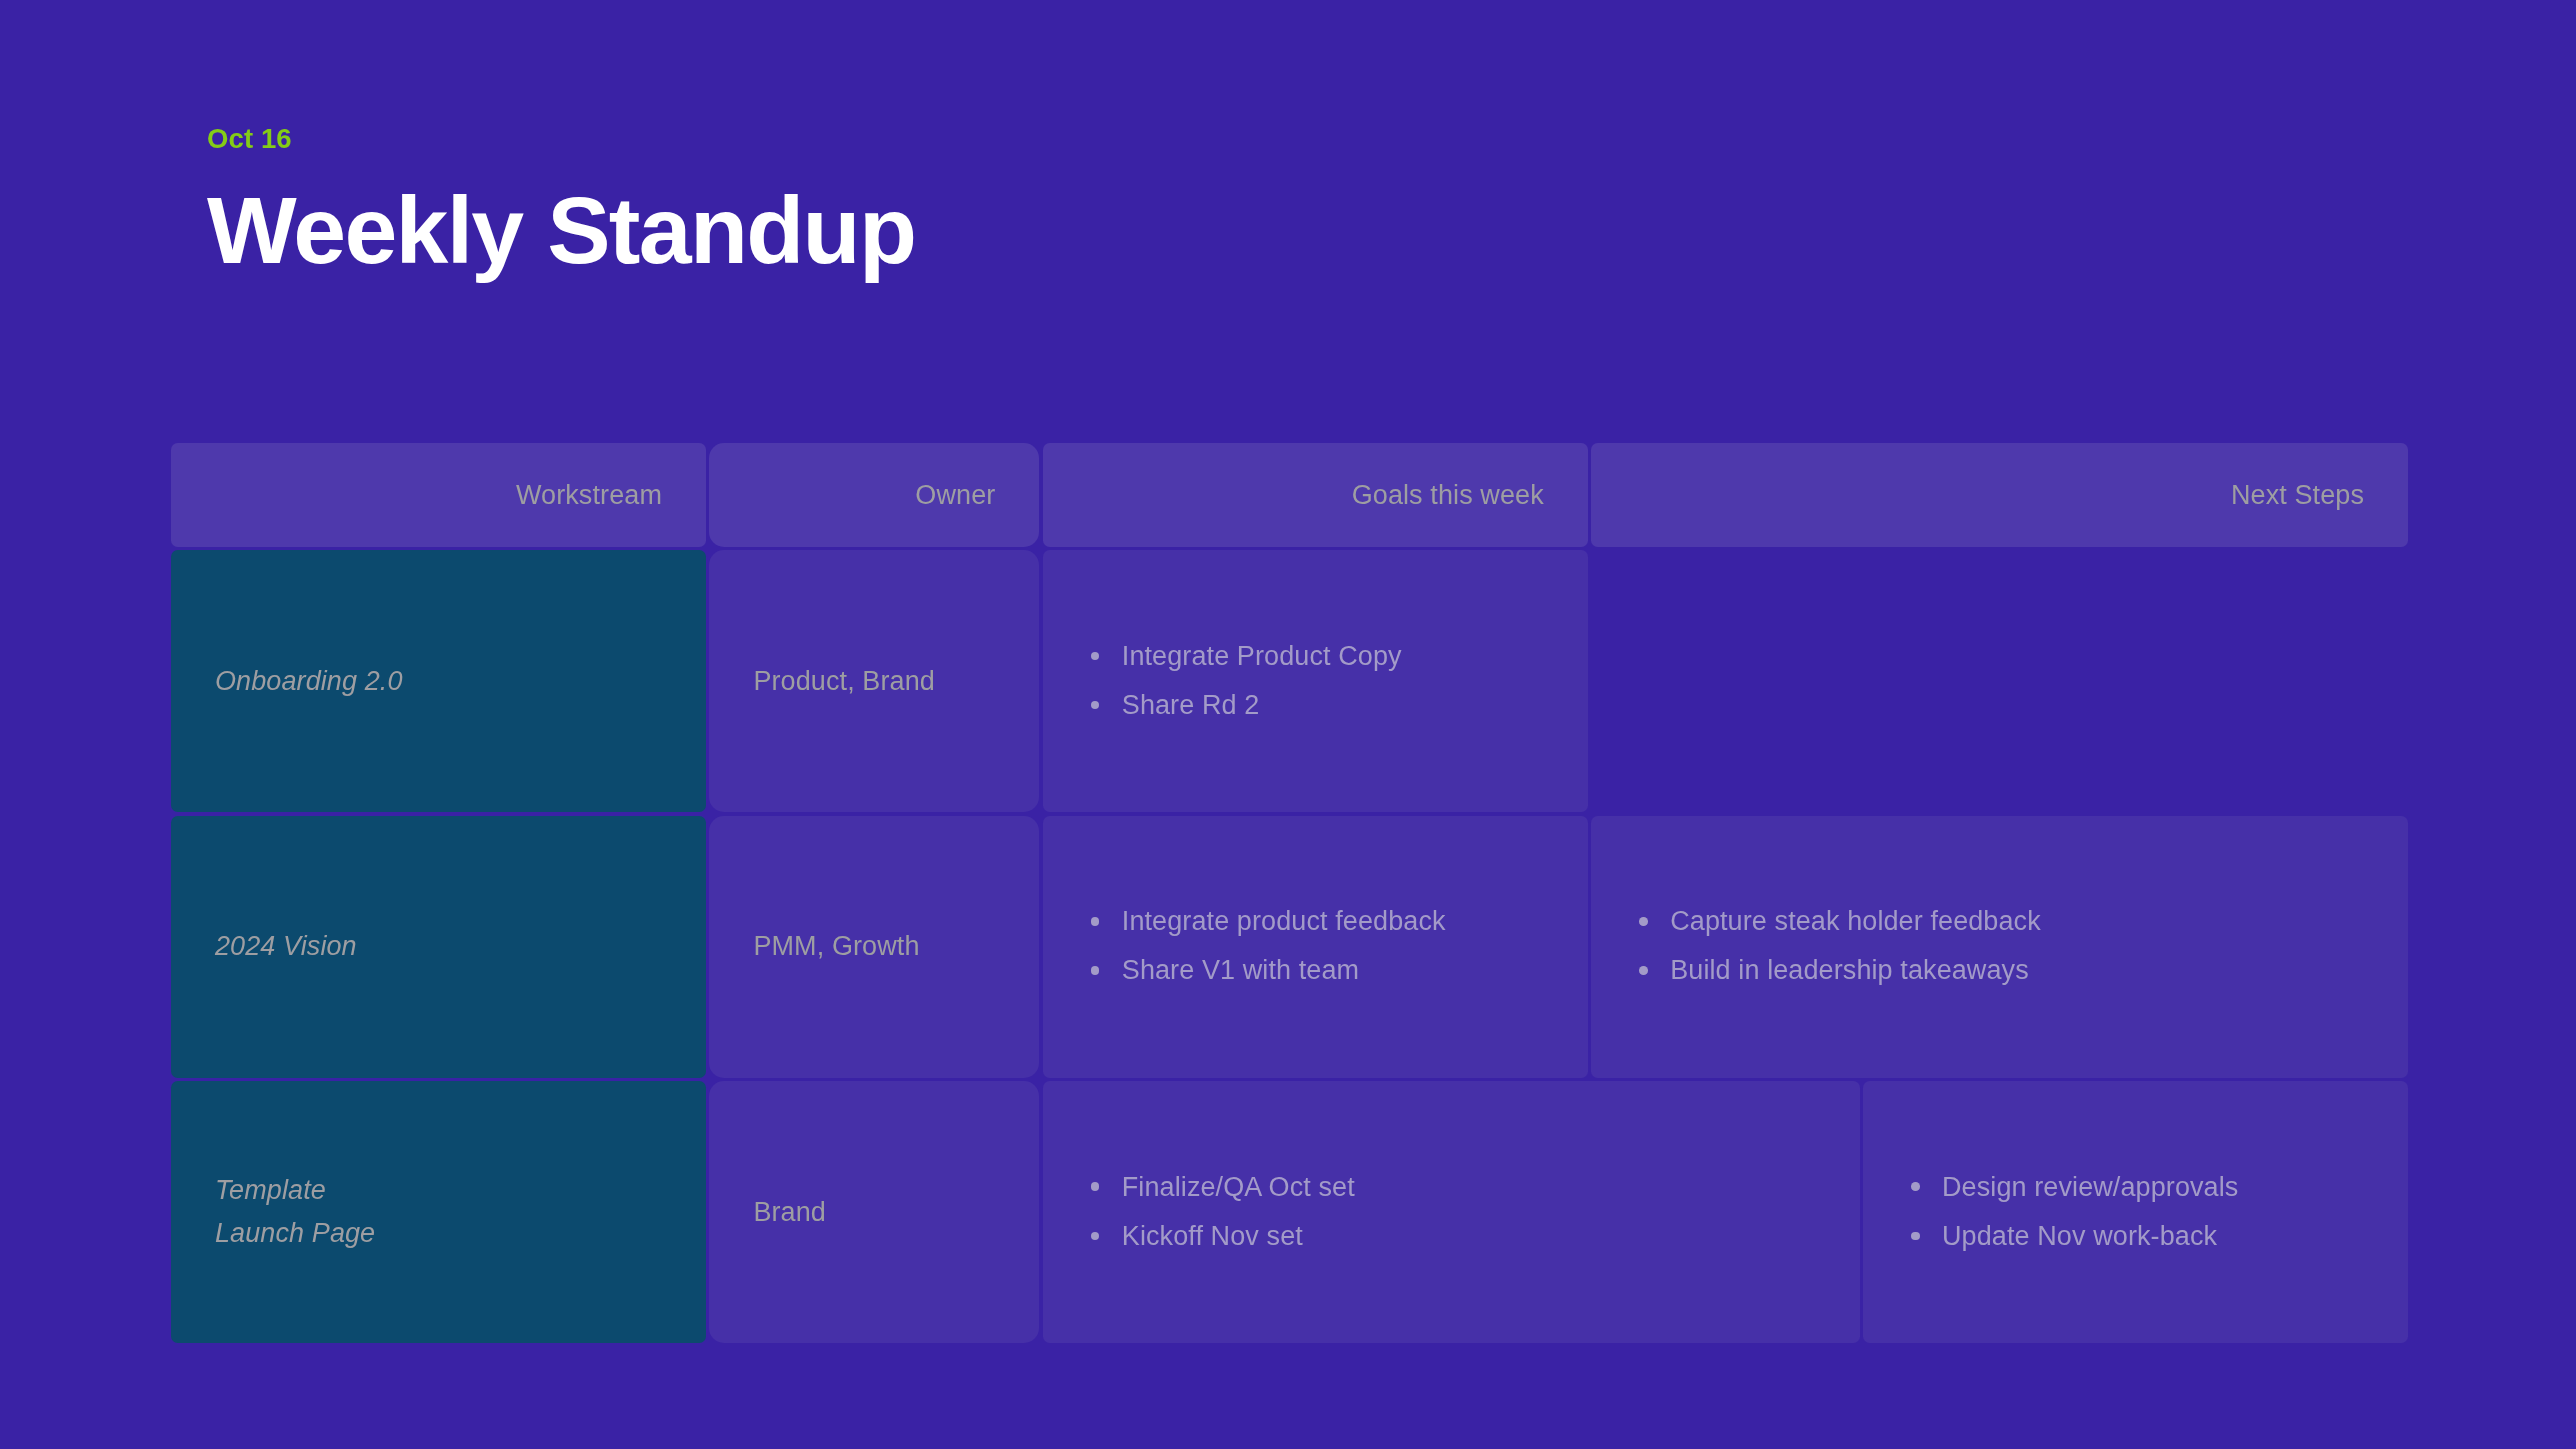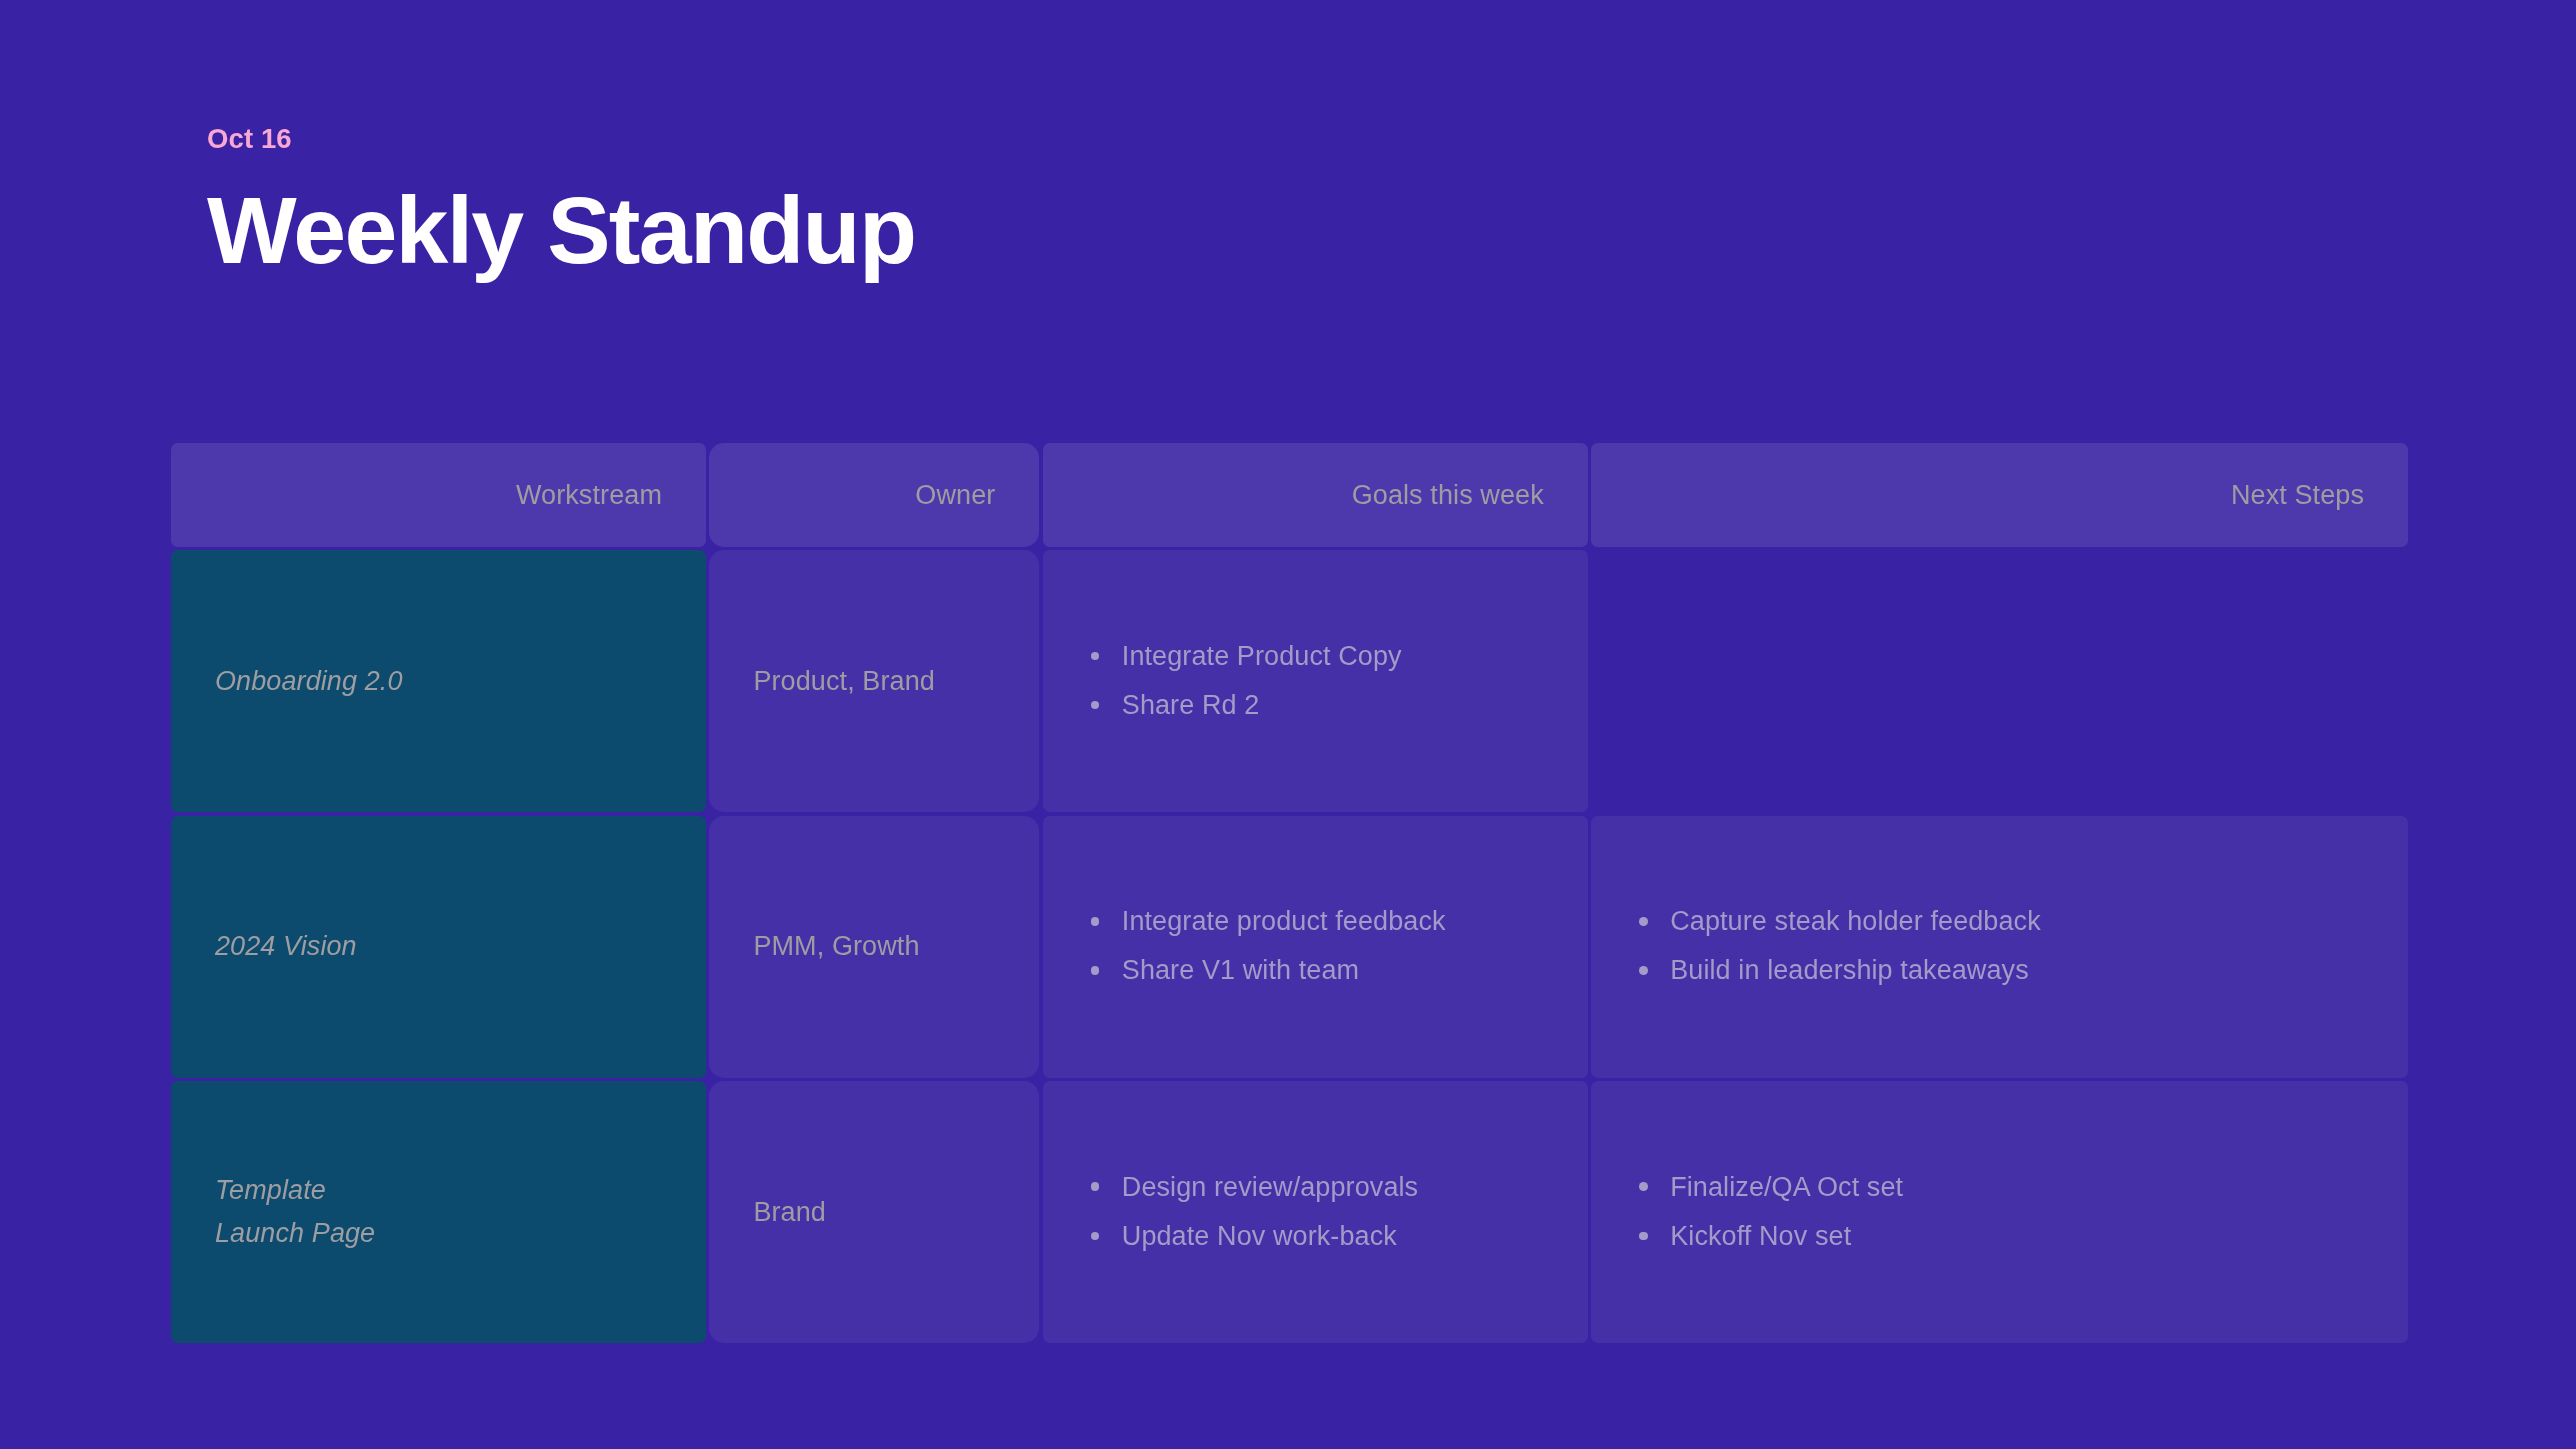--- a/index.html
+++ b/index.html
@@ -25,21 +25,21 @@
     position:absolute;
     left:207px;
     top:125px;
     width:1744px;
   }
 
   .eyebrow {
     font-size:27.5px;
     font-weight:700;
     letter-spacing:0.1px;
-    color:#f9a8d4;
+    color:#84cc16;
     line-height:1;
   }
 
   .title {
     margin-top:29.5px;
     font-size:95px;
     font-weight:700;
     letter-spacing:-1.7px;
     color:#FFFFFF;
     line-height:1.02;
@@ -200,29 +200,29 @@
     </div>
 
     <div class="row body-row">
       <div class="cell c-workstream">
         <span class="cell-text">Template
 Launch Page</span>
       </div>
       <div class="cell c-owner">
         <span class="cell-text">Brand</span>
       </div>
+      <div class="cell c-next next-cell">
+        <ul class="bullets">
+          <li>Finalize/QA Oct set</li>
+          <li>Kickoff Nov set</li>
+        </ul>
+      </div>
       <div class="cell c-goals goals-cell">
         <ul class="bullets">
           <li>Design review/approvals</li>
           <li>Update Nov work-back</li>
         </ul>
       </div>
-      <div class="cell c-next next-cell">
-        <ul class="bullets">
-          <li>Finalize/QA Oct set</li>
-          <li>Kickoff Nov set</li>
-        </ul>
-      </div>
     </div>
 
   </div>
 </div>
 
 
 </body></html>

